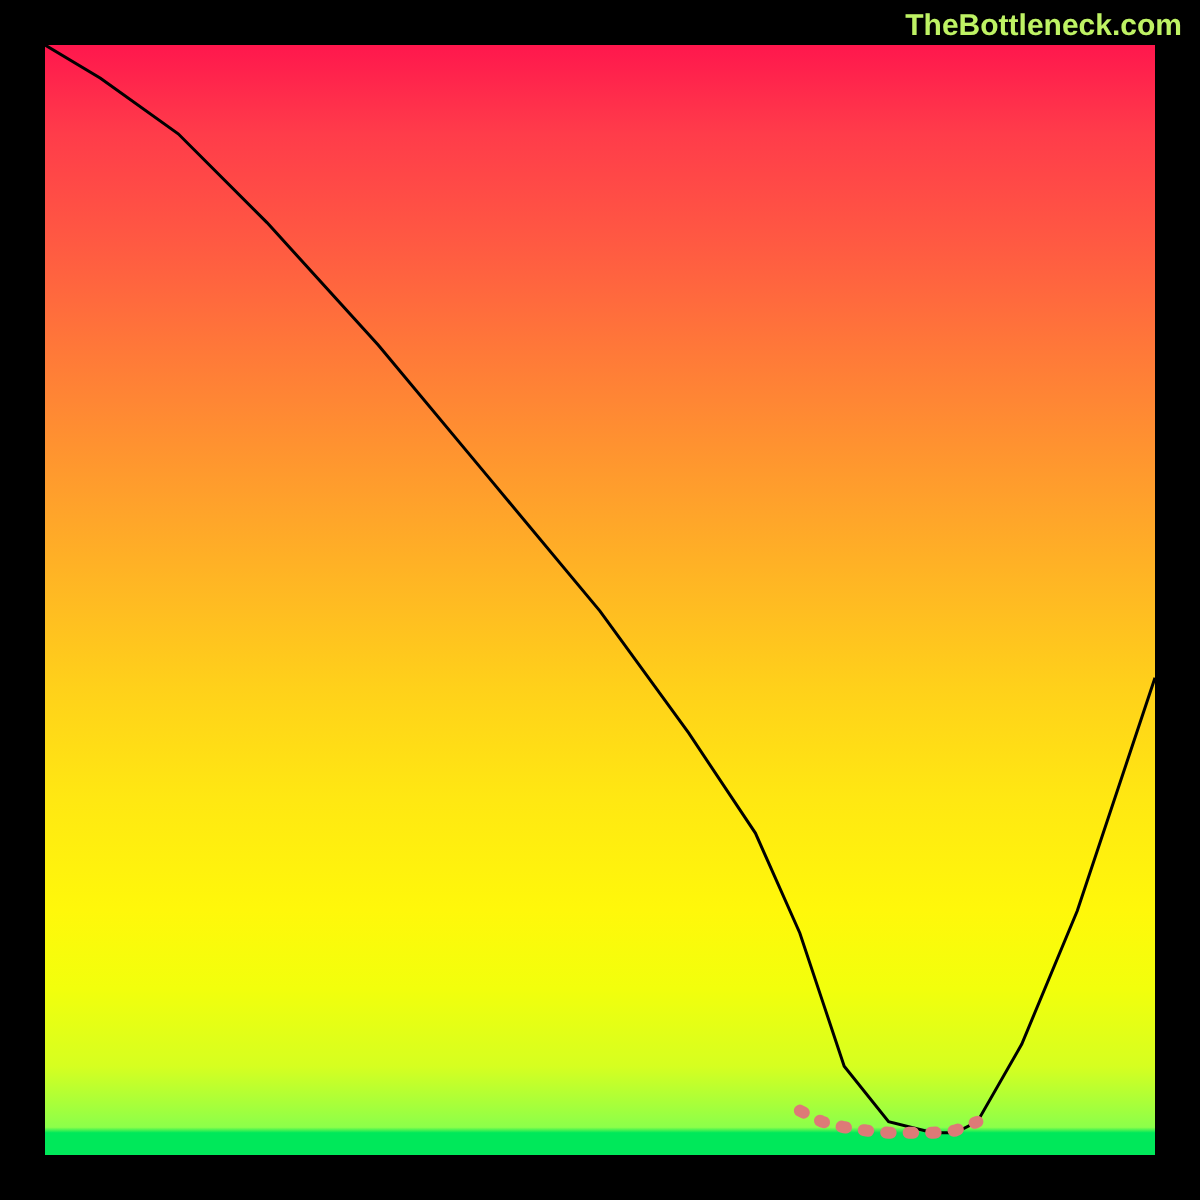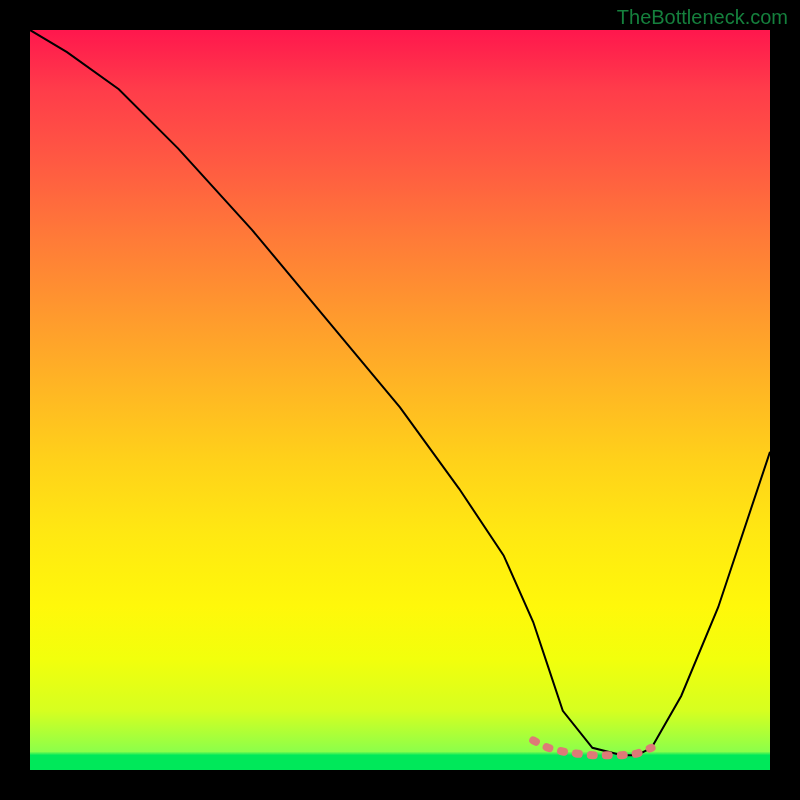--- a/index.html
+++ b/index.html
@@ -7,23 +7,23 @@
     width: 800px;
     height: 800px;
     background: #000;
     position: relative;
     font-family: Arial, sans-serif;
   }
   .watermark {
     position: absolute;
     top: 6px;
     right: 12px;
-    color: #15803d;
+    color: #bef264;
     font-size: 20px;
-    font-weight: 400;
+    font-weight: 700;
     z-index: 10;
   }
   .plot-area {
     position: absolute;
     left: 30px;
     top: 30px;
     width: 740px;
     height: 740px;
   }
   .gradient-bg {

